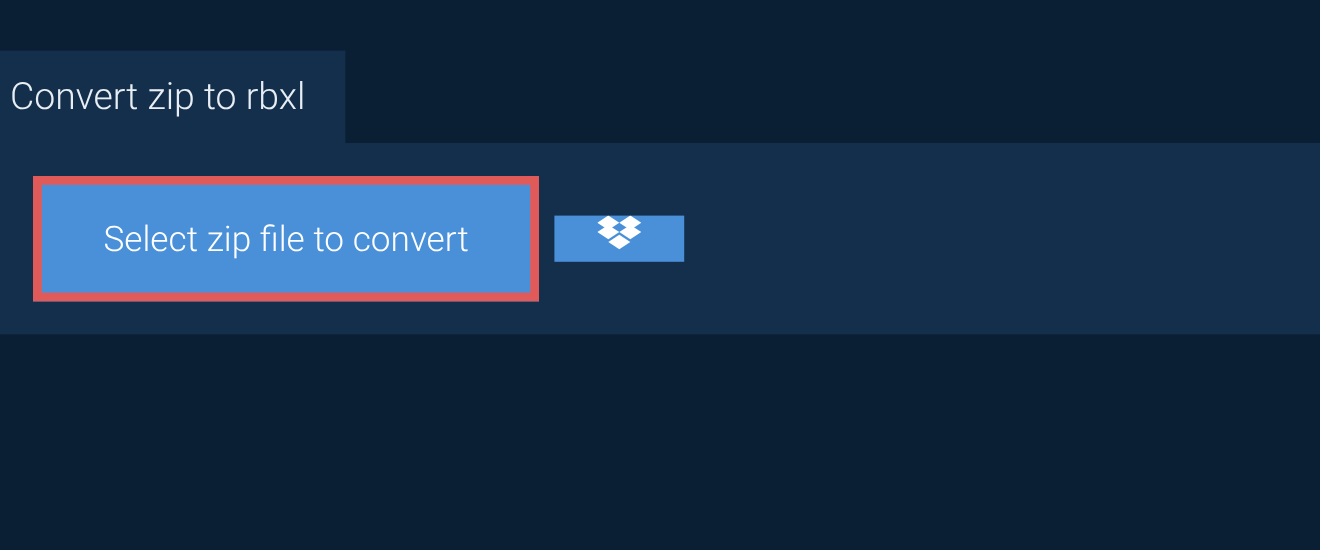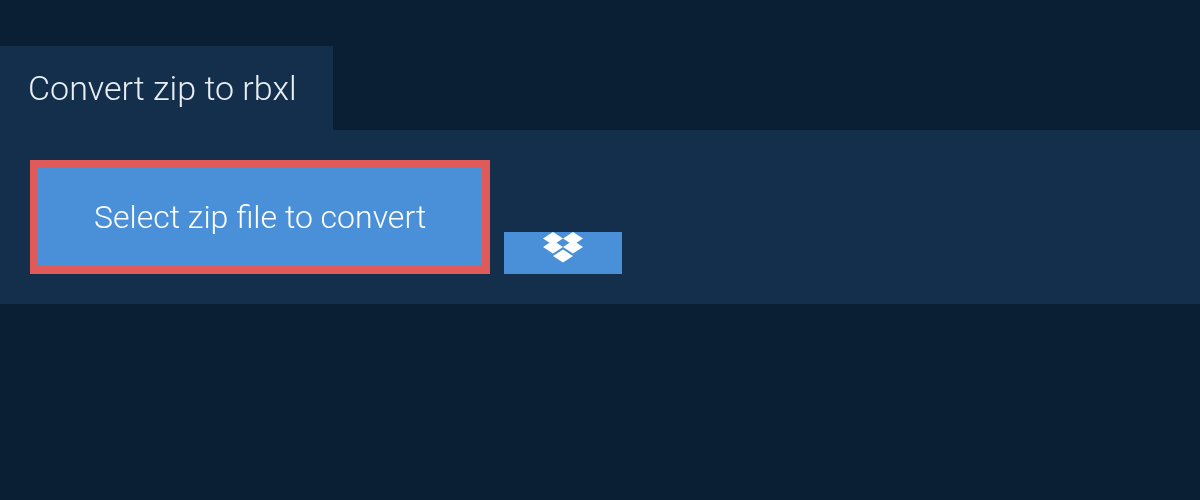--- a/index.html
+++ b/index.html
@@ -13,33 +13,33 @@
       background: #0a1f33;
       font-family: -apple-system, BlinkMacSystemFont, "Segoe UI", Roboto, Helvetica, Arial, sans-serif;
       overflow: hidden;
     }
     .tab-header {
       display: inline-block;
       background: #132f4c;
       color: #e8eef4;
       font-size: 34px;
       font-weight: 300;
-      padding: 22px 36px 22px 28px;
+      padding: 22px 36px 22px 9px;
       margin-top: 46px;
       margin-left: 0;
     }
     .panel {
       background: #132f4c;
       padding: 30px 30px 30px 30px;
       width: 100%;
     }
     .button-row {
       display: flex;
       gap: 14px;
-      align-items: flex-end;
+      align-items: center;
     }
     .select-file-button {
       background: #4a90d9;
       border: 8px solid #e05a5a;
       color: #ffffff;
       font-size: 32px;
       font-weight: 300;
       padding: 30px 56px;
       cursor: pointer;
       display: flex;

